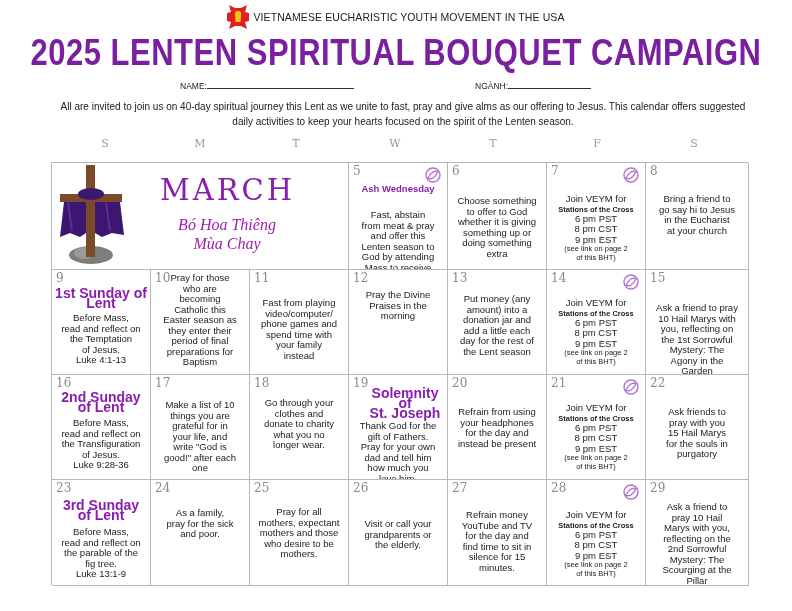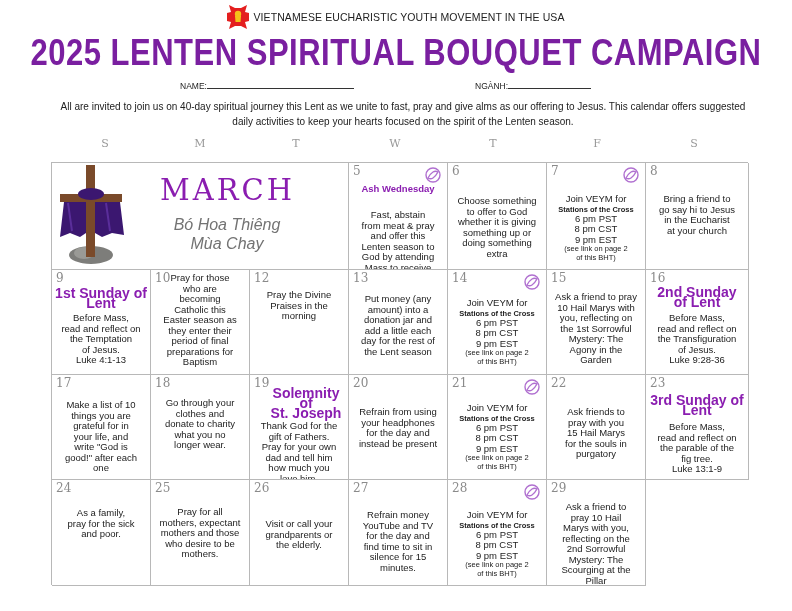--- a/index.html
+++ b/index.html
@@ -18,21 +18,21 @@
   .cell { border-right:1px solid #b8b8b8; border-bottom:1px solid #b8b8b8; position:relative; box-sizing:border-box; text-align:center; overflow:hidden; }
   .banner { grid-column:1 / span 3; }
   .num { position:absolute; top:1px; left:4px; font-family:"DejaVu Serif", serif; font-size:12px; color:#8a8a8a; }
   .feast { font-family:"Liberation Sans", sans-serif; font-weight:bold; color:#8a1db0; font-size:14px; line-height:10px; }
   .txt { font-family:"Liberation Sans", sans-serif; font-size:9.5px; line-height:10.5px; color:#222; }
   .small { font-family:"Liberation Sans", sans-serif; font-size:7.5px; line-height:8.5px; color:#222; }
   .bold-small { font-family:"Liberation Sans", sans-serif; font-size:7.5px; font-weight:bold; line-height:9px; color:#222; }
   .content { position:absolute; left:3px; right:3px; }
   .swirl { position:absolute; top:2px; right:4px; width:20px; height:20px; }
   .march { position:absolute; left:108px; top:10px; font-family:"DejaVu Serif", serif; font-size:29px; letter-spacing:3px; color:#8a1db0; font-weight:normal; }
-  .script { position:absolute; left:100px; top:52px; width:150px; text-align:center; font-family:Liberation Sans, sans-serif; font-style:italic; font-size:16px; line-height:19px; color:#737373; }
+  .script { position:absolute; left:100px; top:52px; width:150px; text-align:center; font-family:Liberation Serif, serif; font-style:italic; font-size:16px; line-height:19px; color:#a21caf; }
   .cross { position:absolute; left:4px; top:0px; width:70px; height:105px; }
 </style>
 </head>
 <body>
 
 <div class="org">
   <div class="logo">
     <svg width="22" height="26" viewBox="0 0 22 26">
       <path d="M2 1 L8 4 L14 4 L20 1 L18 8 L18 18 L20 25 L14 22 L8 22 L2 25 L4 18 L4 8 Z" fill="#e41f1f"></path>
       <path d="M0 9 L4 8 L4 18 L0 17 Z M22 9 L18 8 L18 18 L22 17 Z" fill="#e41f1f"></path>
@@ -163,20 +163,31 @@
         <div>becoming</div>
         <div>Catholic this</div>
         <div>Easter season as</div>
         <div>they enter their</div>
         <div>period of final</div>
         <div>preparations for</div>
         <div>Baptism</div>
     </div>
   </div>
 
+  <div class="cell">
+    <span class="num">11</span>
+    <div class="content txt" style="top:28px">
+      <div>Fast from playing</div>
+        <div>video/computer/</div>
+        <div>phone games and</div>
+        <div>spend time with</div>
+        <div>your family</div>
+        <div>instead</div>
+    </div>
+  </div>
 
   <div class="cell">
     <span class="num">12</span>
     <div class="content txt" style="top:20px">
       <div>Pray the Divine</div>
         <div>Praises in the</div>
         <div>morning</div>
     </div>
   </div>
 
@@ -204,21 +215,21 @@
       <div class="txt">6 pm PST</div>
       <div class="txt">8 pm CST</div>
       <div class="txt">9 pm EST</div>
       <div class="small">(see link on page 2</div>
       <div class="small">of this BHT)</div>
     </div>
   </div>
 
   <div class="cell">
     <span class="num">15</span>
-    <div class="content txt" style="top:22px">
+    <div class="content txt" style="top:33px">
       <div>Ask a friend to pray</div>
         <div>10 Hail Marys with</div>
         <div>you, reflecting on</div>
         <div>the 1st Sorrowful</div>
         <div>Mystery: The</div>
         <div>Agony in the</div>
         <div>Garden</div>
     </div>
   </div>
 

